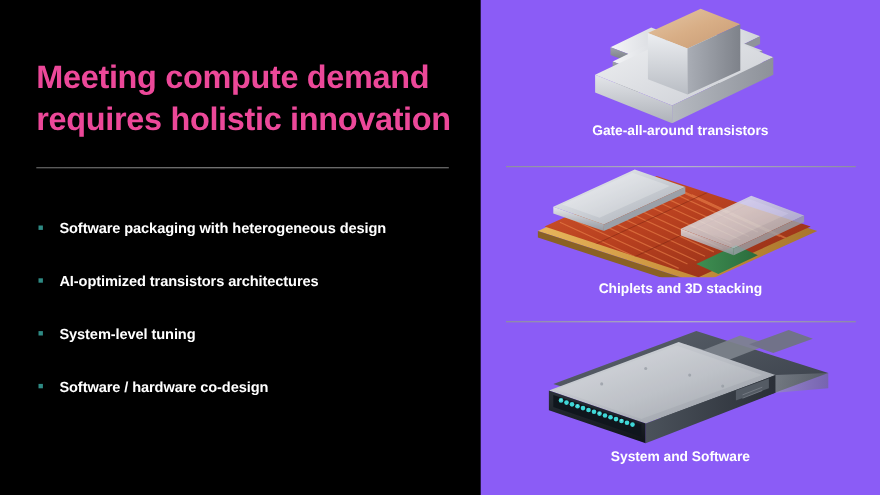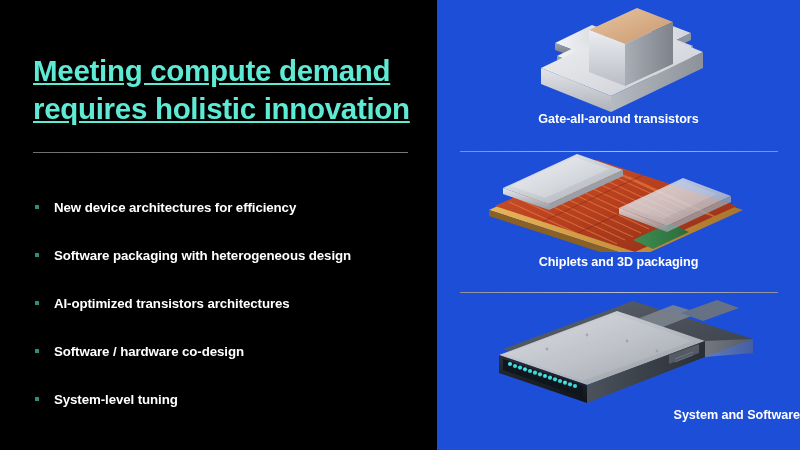--- a/index.html
+++ b/index.html
@@ -18,26 +18,25 @@
 
   
   #left-panel {
     position:relative;
     width:437px; height:450px;
     background:#000000;
     flex:0 0 437px;
   }
   #title-block { position:absolute; left:33px; top:52px; width:390px; }
   #slide-title {
-    color:#5eead4;
+    color:#ec4899;
     font-size:29.5px;
     font-weight:bold;
     line-height:1.28;
     letter-spacing:-0.3px;
-    text-decoration:underline;
   }
   #title-rule {
     position:absolute;
     left:33px; top:152px;
     width:375px; height:1px;
     background:linear-gradient(to right,#6d6d6d 0%,#8d8d8d 45%,#787878 100%);
   }
   #bullet-list {
     position:absolute;
     left:33px; top:183px;
@@ -64,21 +63,21 @@
     font-weight:bold;
     letter-spacing:-0.1px;
     white-space:nowrap;
   }
 
   
   #right-panel {
     position:relative;
     width:363px; height:450px;
     flex:0 0 363px;
-    background:#1d4ed8;
+    background:#8b5cf6;
   }
   .panel-cell {
     position:absolute;
     left:0; width:363px;
     display:flex;
     flex-direction:column;
     align-items:center;
   }
   #cell-gaa   { top:0;   height:152px; }
   #cell-chip  { top:152px; height:141px; }
@@ -92,21 +91,21 @@
   .caption {
     color:#ffffff;
     font-size:12.6px;
     font-weight:bold;
     letter-spacing:-0.05px;
     text-align:center;
     width:100%;
   }
   #cap-gaa  { margin-bottom:26px; }
   #cap-chip { margin-bottom:24px; }
-  #cap-sys  { margin-bottom:28px;text-align:right; }
+  #cap-sys  { margin-bottom:28px; }
 
   .cell-divider {
     position:absolute;
     left:23px; width:318px; height:1px;
     background:linear-gradient(to right,#8e9298 0%,#b9bdc3 50%,#8e9298 100%);
   }
   #div-1 { top:151px; }
   #div-2 { top:292px; }
 
   svg { display:block; }
@@ -118,39 +117,35 @@
 
   <div id="left-panel">
 
     <div id="title-block">
       <h1 id="slide-title">Meeting compute demand requires holistic innovation</h1>
     </div>
 
     <div id="title-rule"></div>
 
     <ul id="bullet-list">
-      <li class="bullet-item">
-        <span class="bullet-marker"></span>
-        <span class="bullet-text">New device architectures for efficiency</span>
-      </li>
       <li class="bullet-item">
         <span class="bullet-marker"></span>
         <span class="bullet-text">Software packaging with heterogeneous design</span>
       </li>
       <li class="bullet-item">
         <span class="bullet-marker"></span>
         <span class="bullet-text">AI-optimized transistors architectures</span>
       </li>
       <li class="bullet-item">
         <span class="bullet-marker"></span>
-        <span class="bullet-text">Software / hardware co-design</span>
+        <span class="bullet-text">System-level tuning</span>
       </li>
       <li class="bullet-item">
         <span class="bullet-marker"></span>
-        <span class="bullet-text">System-level tuning</span>
+        <span class="bullet-text">Software / hardware co-design</span>
       </li>
     </ul>
   </div>
 
   <div id="right-panel">
 
     <div class="panel-cell" id="cell-gaa">
       <div class="figure">
         <svg width="363" height="112" viewBox="0 0 363 112">
           <defs>
@@ -303,21 +298,21 @@
           </g>
 
           <g opacity="0.82">
             <polygon points="182,56 246,26 294,44 230,74" fill="url(#cDieTop)"></polygon>
             <polygon points="182,56 230,74 230,80 182,62" fill="url(#cDieEdge)"></polygon>
             <polygon points="230,74 294,44 294,50 230,80" fill="#9ba0a8"></polygon>
             <polygon points="190,54 244,29 280,42 226,67" fill="#ffffff" opacity="0.20"></polygon>
           </g>
         </svg>
       </div>
-      <div class="caption" id="cap-chip">Chiplets and 3D packaging</div>
+      <div class="caption" id="cap-chip">Chiplets and 3D stacking</div>
     </div>
 
     <div class="cell-divider" id="div-2"></div>
 
     <div class="panel-cell" id="cell-sys">
       <div class="figure">
         <svg width="363" height="112" viewBox="0 0 363 112">
           <defs>
             <linearGradient id="sLidTop" x1="0" y1="0" x2="1" y2="1">
               <stop offset="0" stop-color="#d9dce1"></stop>

